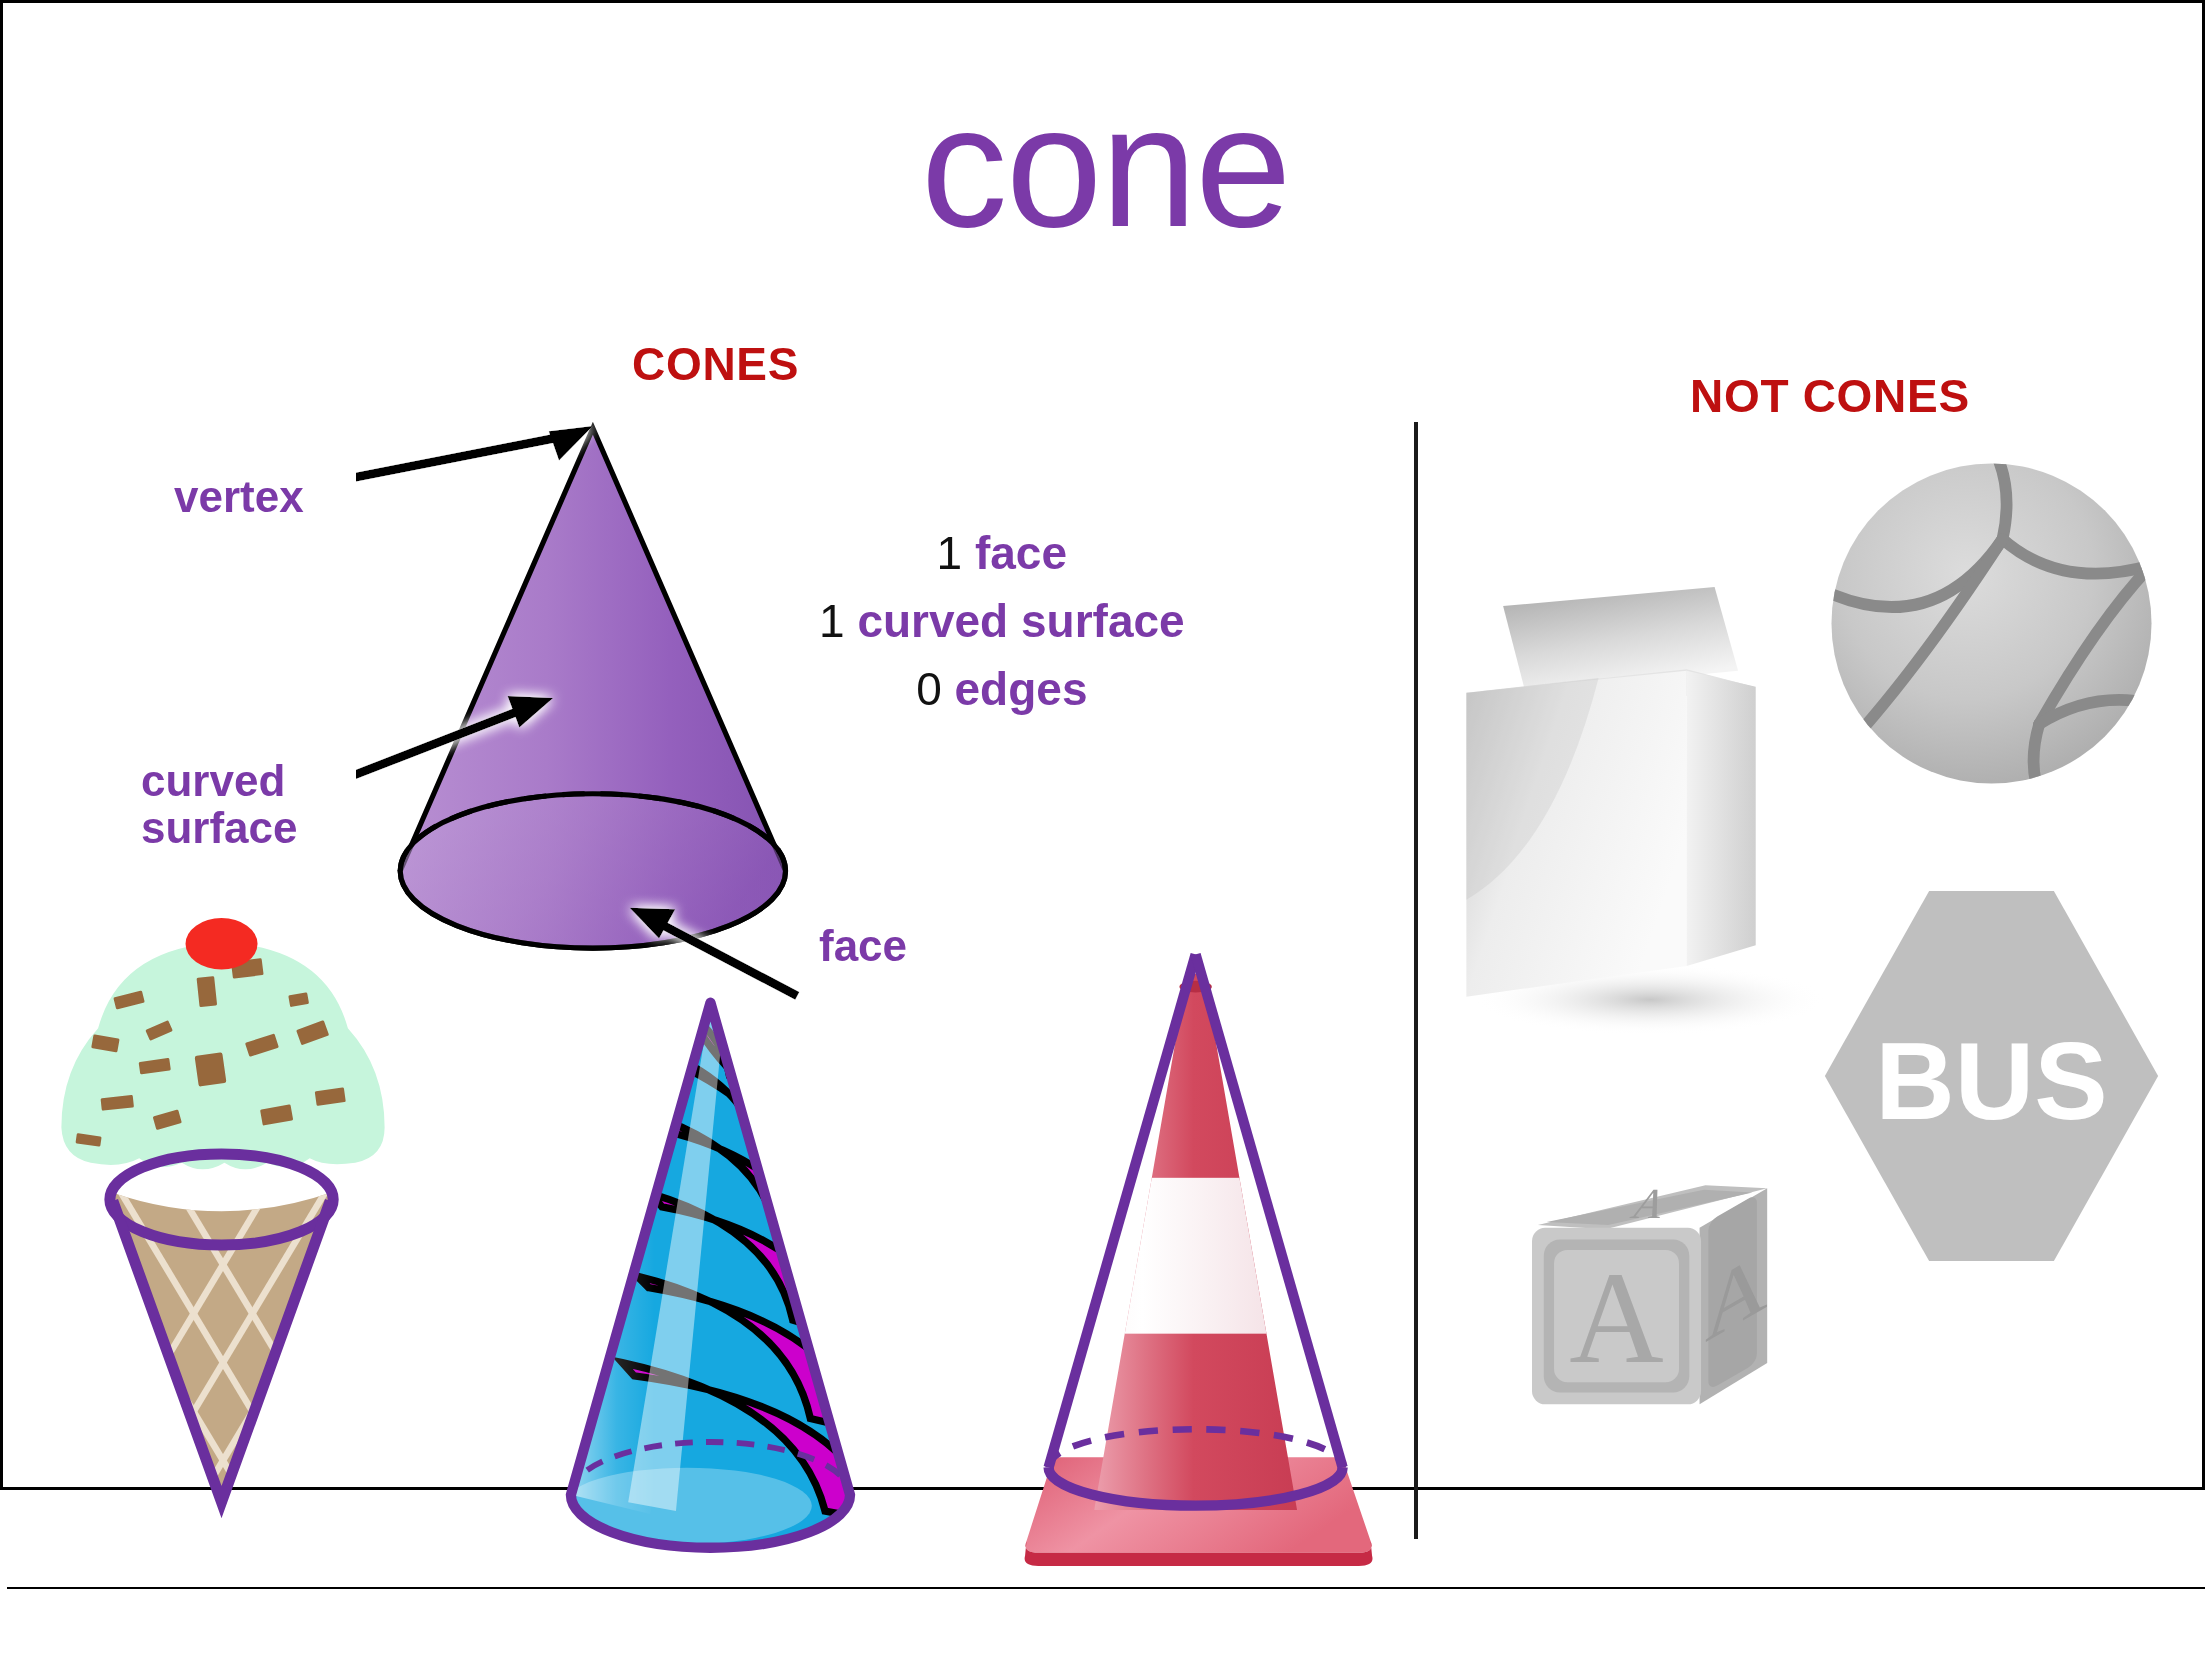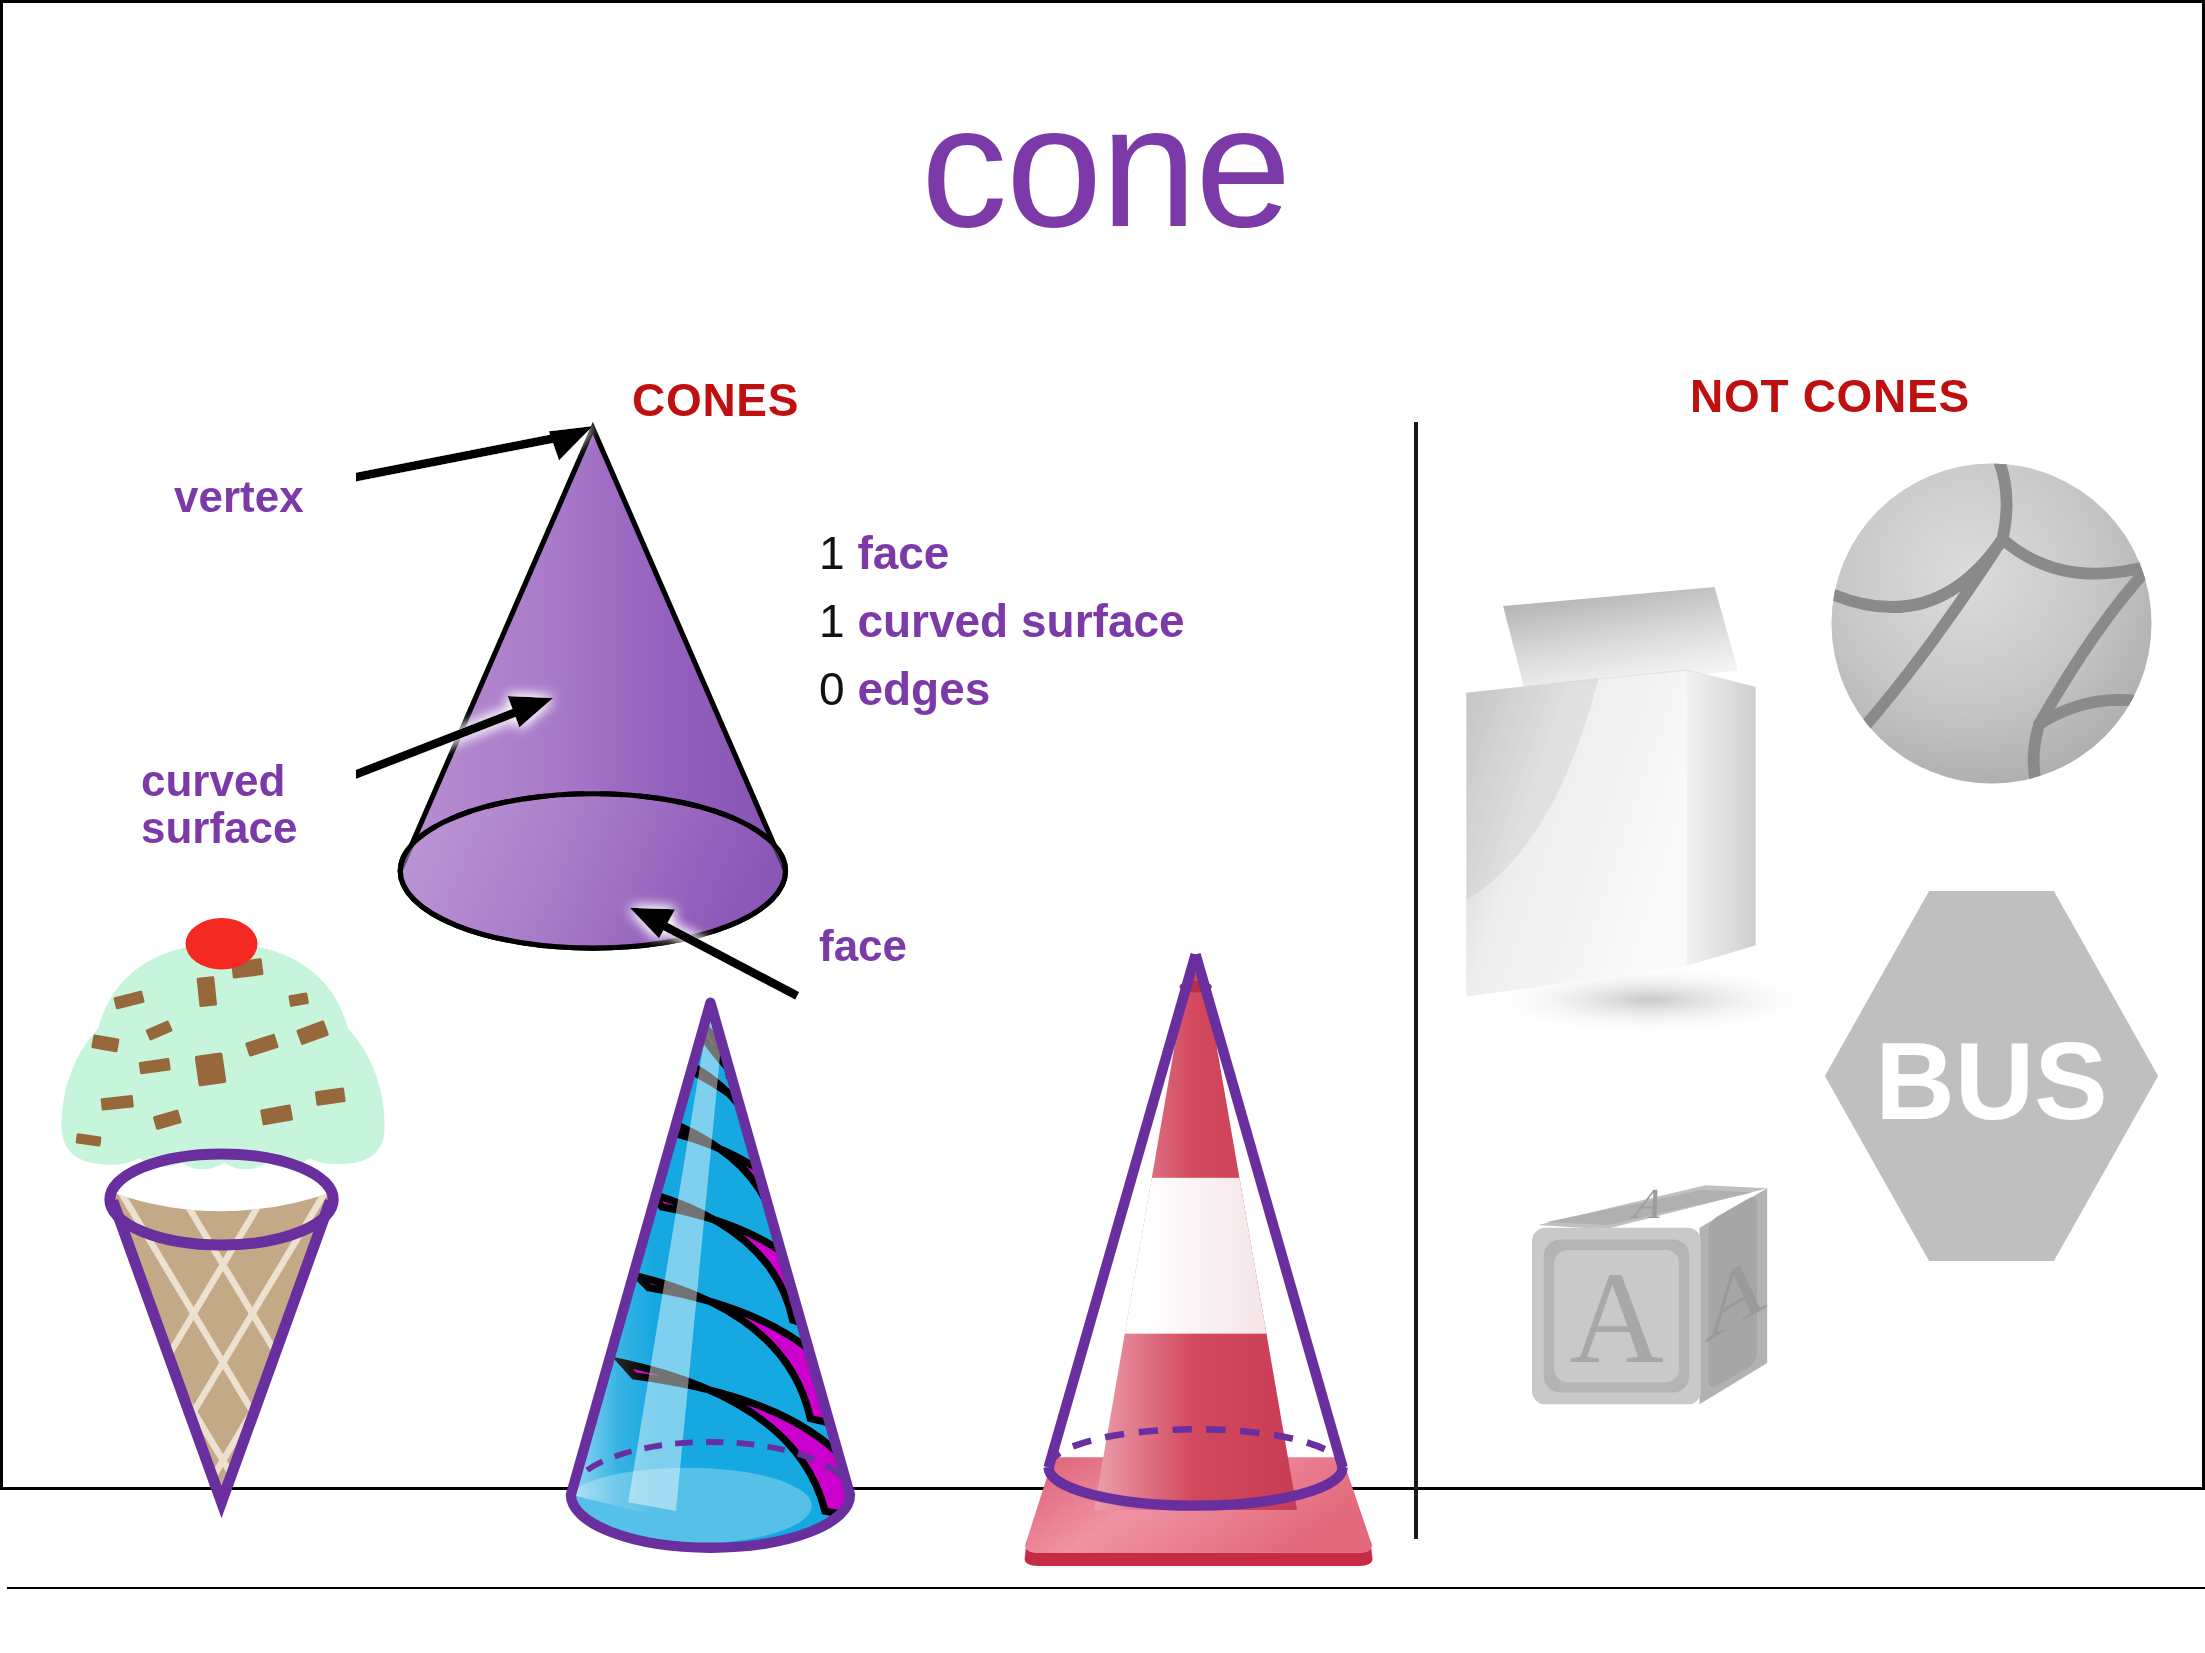--- a/index.html
+++ b/index.html
@@ -30,21 +30,21 @@
 
   
   .col-head{
     position:absolute;
     font-size:46px;
     font-weight:bold;
     color:#BE1010;
     letter-spacing:0.7px;
     white-space:nowrap;
   }
-  #head-cones{top:334px;left:629px;margin-top:36px;}
+  #head-cones{top:334px;left:629px;}
   #head-not-cones{top:334px;left:1687px;margin-top:32px;}
 
   
   #divider{
     position:absolute;
     left:1411px;top:419px;
     width:3.7px;height:1117px;
     background:#1a1a1a;
   }
 
@@ -60,20 +60,21 @@
   #lbl-vertex{top:470px;left:171px;}
   #lbl-curved{top:754px;left:138px;text-align:left;white-space:normal;width:191px;}
   #lbl-face{top:919px;left:816px;}
 
   
   #props{
     position:absolute;
     top:516px;left:816px;
     font-size:46px;
     line-height:68px;
+    text-align:center;
   }
   #props .num{color:#111111;font-weight:400;}
   #props .lab{color:#7B3AA8;font-weight:bold;}
 
   
   .art{position:absolute;}
 
   #art-main{left:353px;top:412px;}
   #art-icecream{left:29px;top:882px;}
   #art-hat{left:537px;top:985px;}

